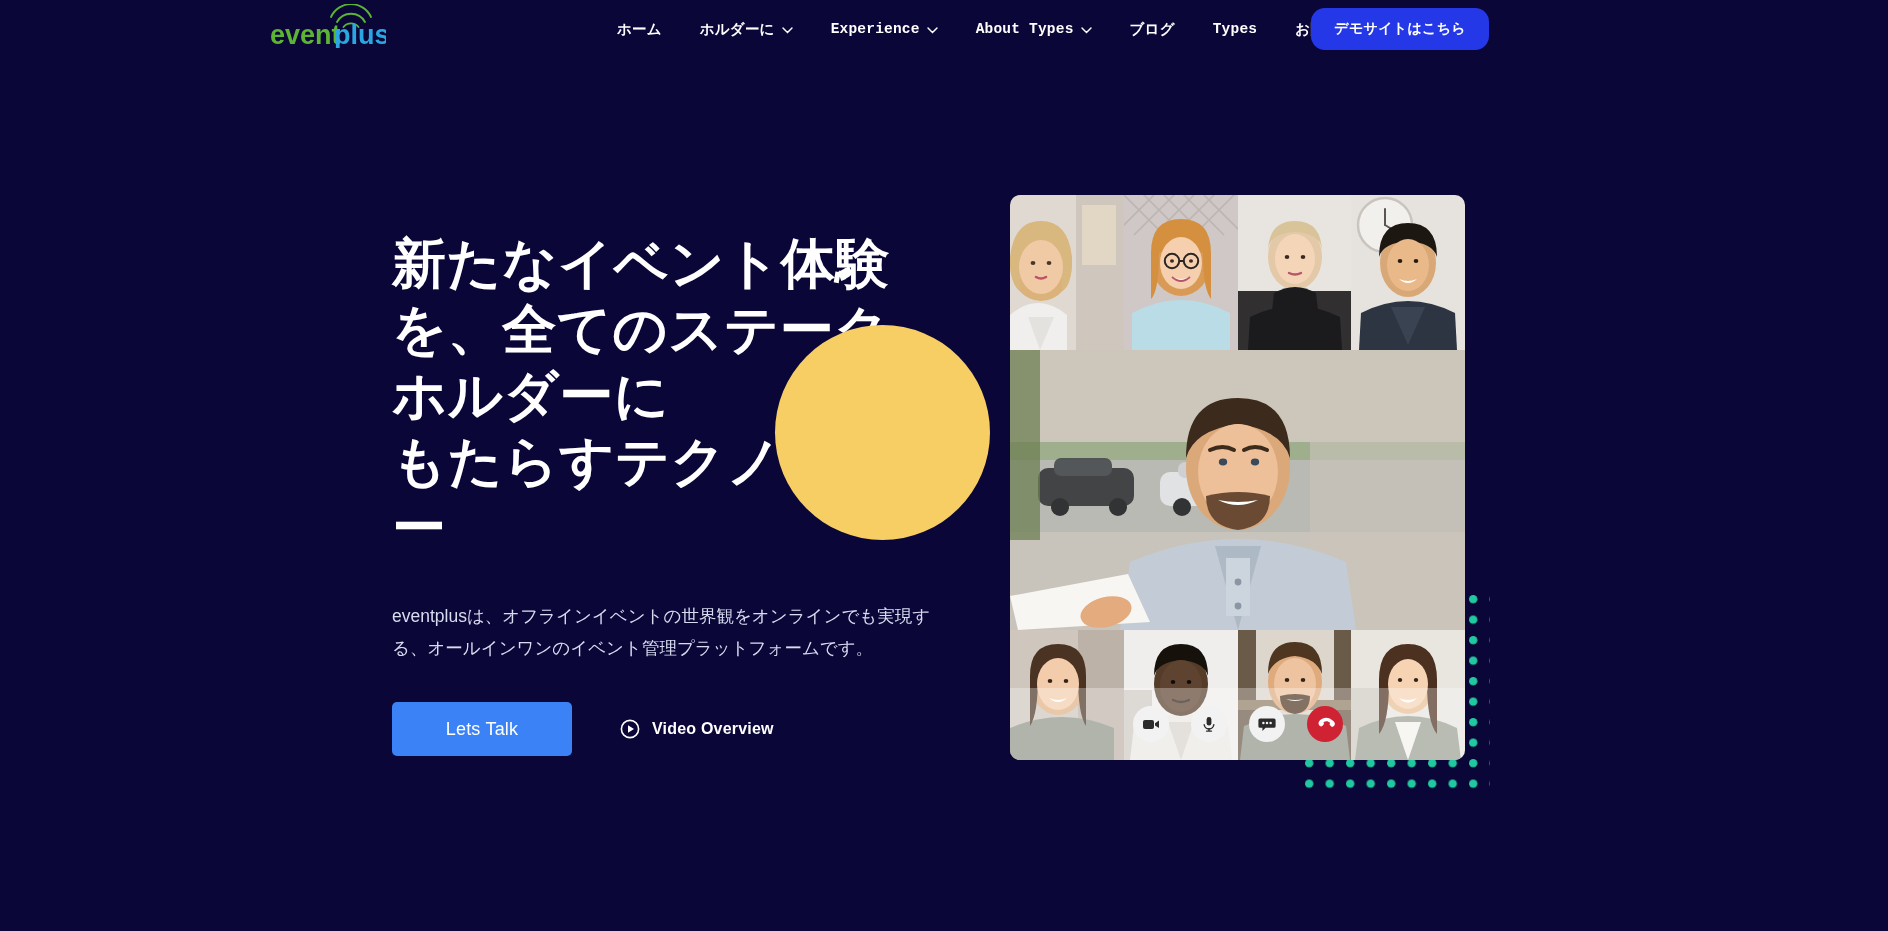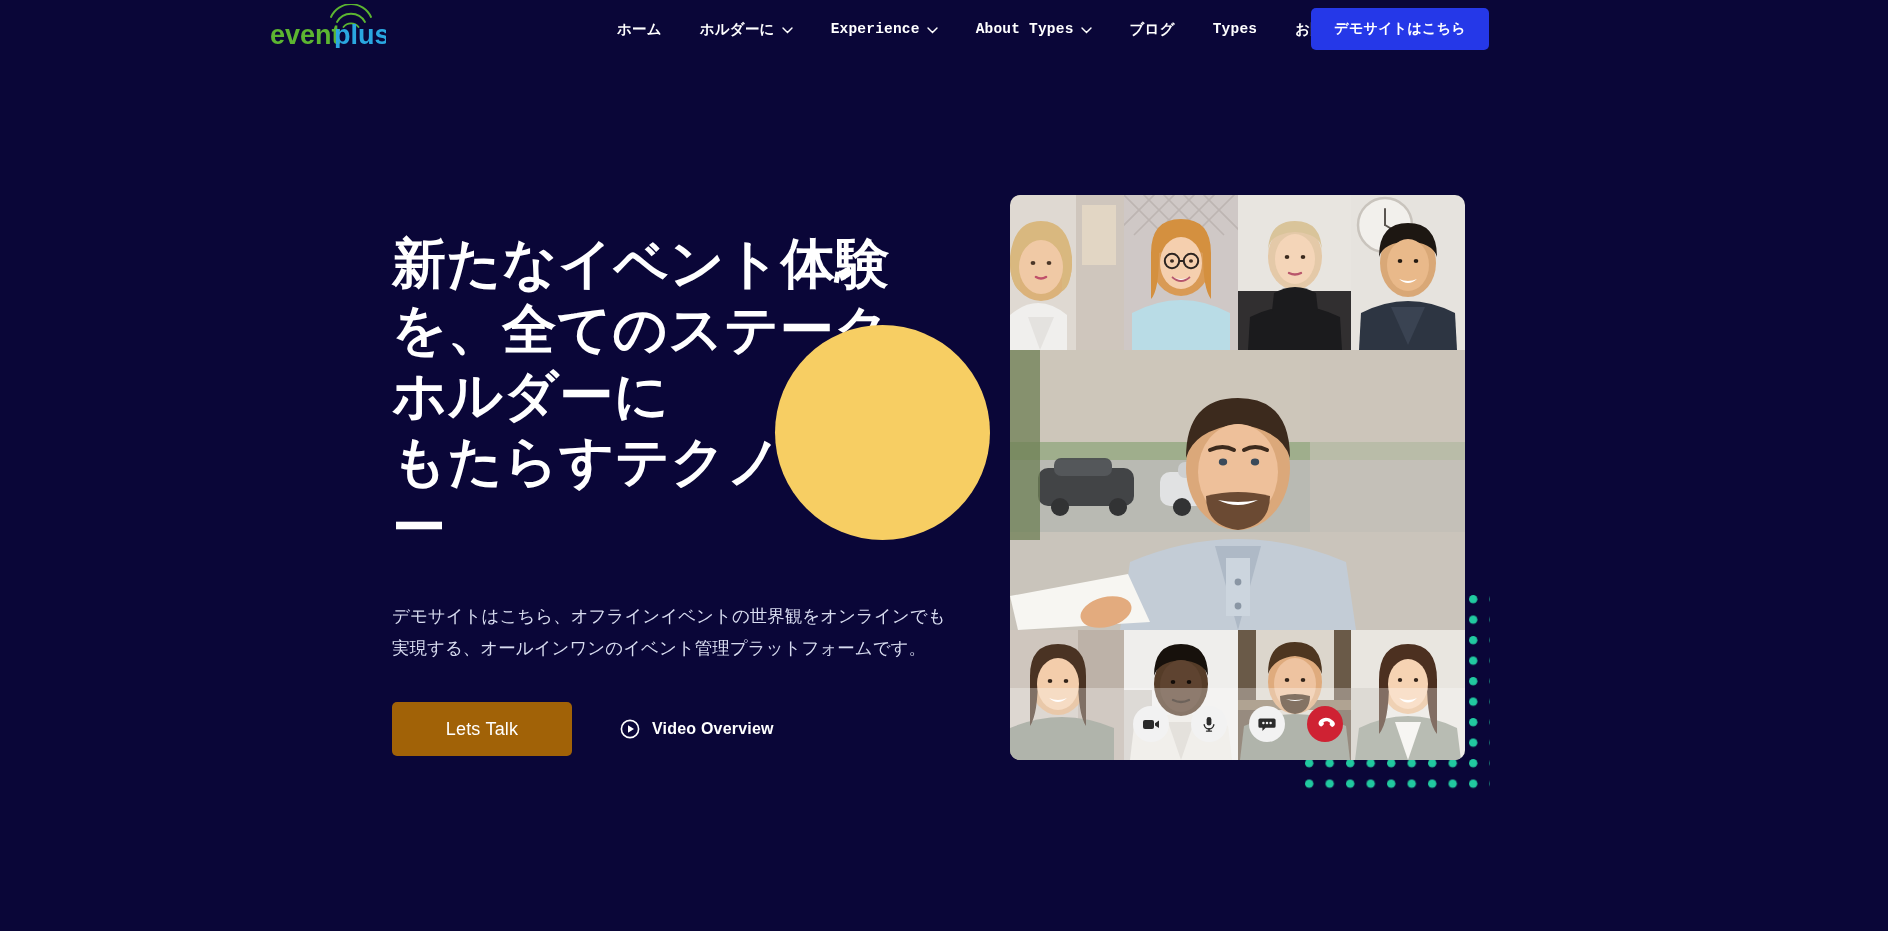--- a/index.html
+++ b/index.html
@@ -39,21 +39,21 @@
   .chev {
     display:inline-block; width:11px; height:7px; position:relative; top:1px;
   }
   .flag-wrap { padding:0 19px; display:flex; align-items:center; cursor:pointer; }
   .flag { width:22px; height:15px; display:block; }
 
   .cta-btn {
     position:absolute; right:82px; top:8px;
     height:42px; padding:0 23px;
     background:#2538e8; color:#fff;
-    border:none; border-radius:5px;
+    border:none; border-radius:14px;
     font-family:"Liberation Sans",sans-serif;
     font-size:14px; font-weight:700;
     display:flex; align-items:center; justify-content:center;
     cursor:pointer; letter-spacing:0.3px;
   }
 
   
   .hero-left {
     position:absolute; left:392px; top:218px; width:580px;margin-top:12px;
   }
@@ -67,21 +67,21 @@
   .hero-sub {
     margin-top:40px;
     font-size:17.5px; line-height:32px;
     color:#d8dcf0; font-weight:400;
     width:565px;
   }
   .hero-actions {
     margin-top:38px; display:flex; align-items:center; gap:48px;
   }
   .lets-talk {
-    width:180px; height:54px; background:#a16207; color:#fff;
+    width:180px; height:54px; background:#3b82f6; color:#fff;
     border:none; border-radius:5px;
     font-family:"Liberation Sans",sans-serif;
     font-size:18px; font-weight:400; cursor:pointer;
     display:flex; align-items:center; justify-content:center;
     letter-spacing:0.2px;
   }
   .video-overview {
     display:flex; align-items:center; gap:12px;
     color:#ffffff; font-size:16px; font-weight:700;
     cursor:pointer; letter-spacing:0.2px;
@@ -196,21 +196,21 @@
 
   <button class="cta-btn">デモサイトはこちら</button>
 </div>
 
 <div class="hero-left">
   <h1 class="hero-title">新たなイベント体験
 を、全てのステーク
 ホルダーに
 もたらすテクノロジ
 ー</h1>
-  <p class="hero-sub">デモサイトはこちら、オフラインイベントの世界観をオンラインでも実現する、オールインワンのイベント管理プラットフォームです。</p>
+  <p class="hero-sub">eventplusは、オフラインイベントの世界観をオンラインでも実現する、オールインワンのイベント管理プラットフォームです。</p>
   <div class="hero-actions">
     <button class="lets-talk">Lets Talk</button>
     <div class="video-overview">
       <svg class="play-ic" viewBox="0 0 20 20">
         <circle cx="10" cy="10" r="8.6" fill="none" stroke="#fff" stroke-width="1.6"></circle>
         <path d="M8 6.3 L14 10 L8 13.7 Z" fill="#fff"></path>
       </svg>
       <span>Video Overview</span>
     </div>
   </div>

